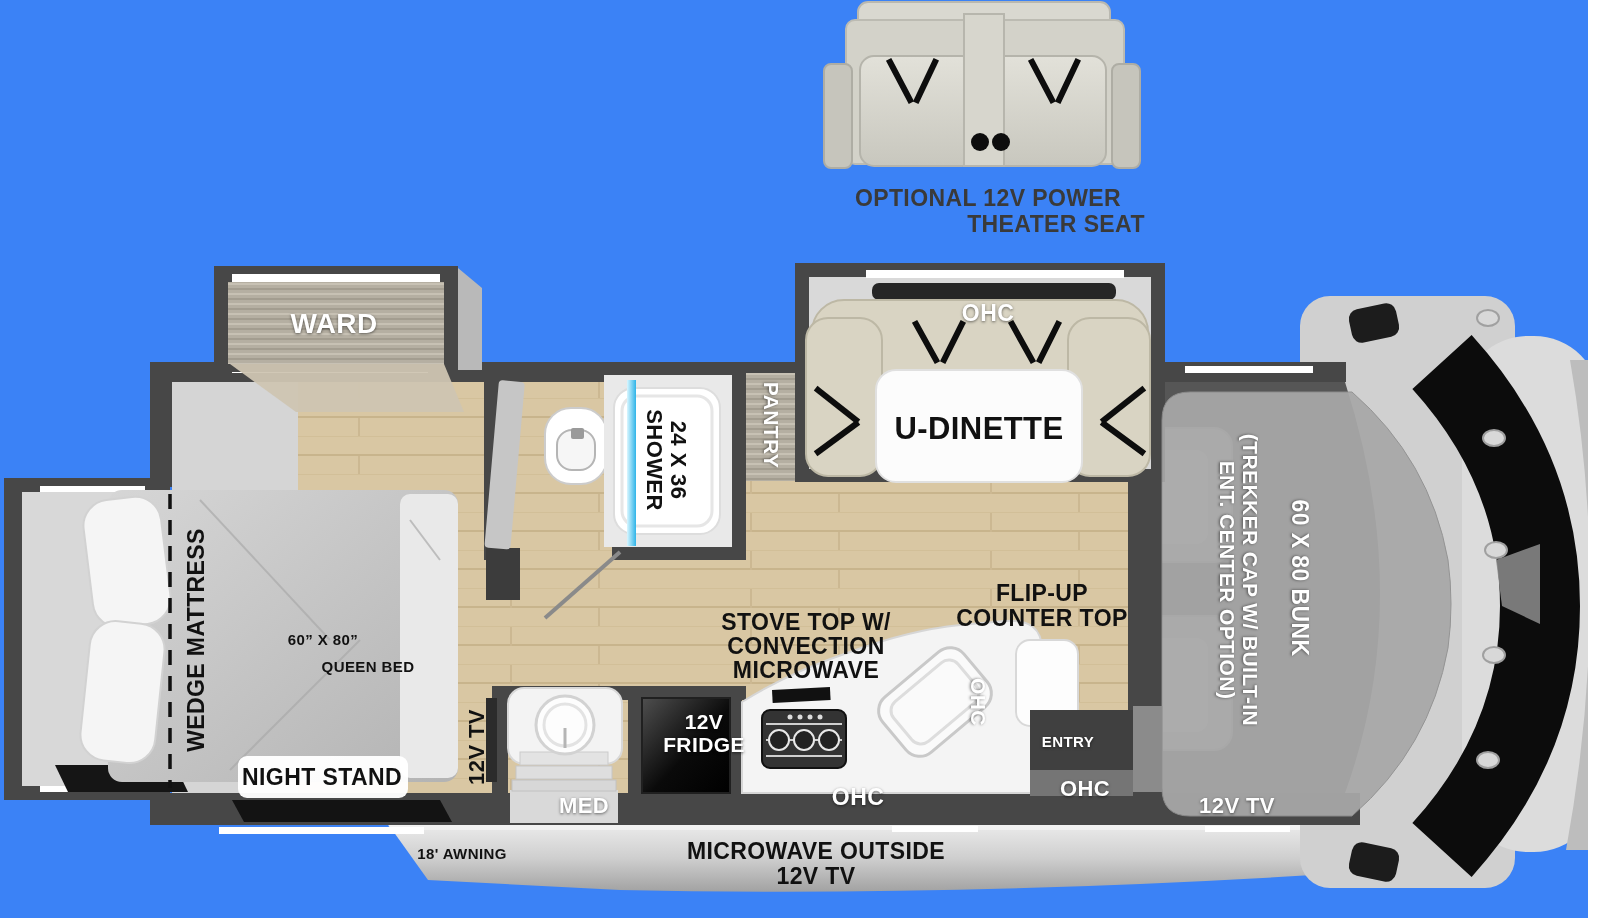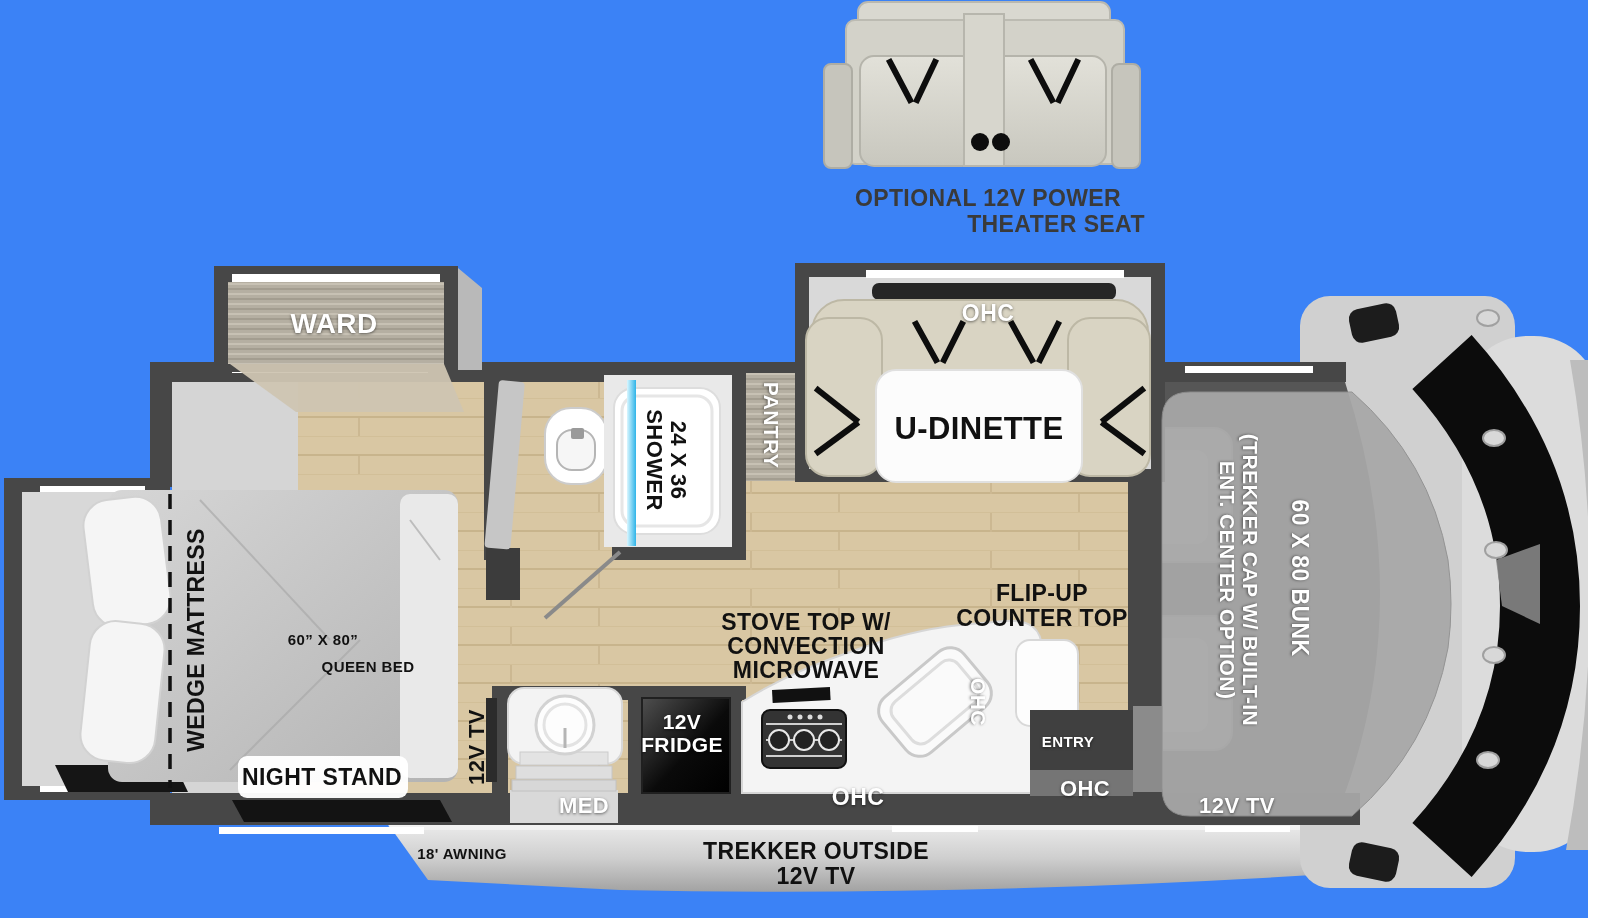--- a/index.html
+++ b/index.html
@@ -269,21 +269,21 @@
 <div class="lbl dark s22 r90" style="left:666px;top:460px;">
   <div>24 X 36</div>
   <div>SHOWER</div>
 </div>
 <div class="lbl white s22" style="left:572px;top:806px;margin-left:12px;">MED</div>
 <div class="lbl white s21 r90" style="left:771px;top:425px;">PANTRY</div>
 
 <div class="lbl white s23" style="left:988px;top:313px;">OHC</div>
 <div class="lbl dark s25" style="left:979px;top:429px;">U-DINETTE</div>
 
-<div class="lbl white s21" style="left:682px;top:734px;">
+<div class="lbl white s21" style="left:704px;top:734px;">
   <div>12V</div>
   <div>FRIDGE</div>
 </div>
 <div class="lbl dark s23" style="left:806px;top:622px;">STOVE TOP W/</div>
 <div class="lbl dark s23" style="left:806px;top:646px;">CONVECTION</div>
 <div class="lbl dark s23" style="left:806px;top:670px;">MICROWAVE</div>
 <div class="lbl white s23" style="left:858px;top:797px;">OHC</div>
 <div class="lbl white s21 r90" style="left:978px;top:702px;">OHC</div>
 <div class="lbl dark s23" style="left:1042px;top:593px;">FLIP-UP</div>
 <div class="lbl dark s23" style="left:1042px;top:618px;">COUNTER TOP</div>
@@ -292,16 +292,16 @@
 <div class="lbl white s22" style="left:1085px;top:789px;">OHC</div>
 
 <div class="lbl white s23 r90" style="left:1300px;top:578px;">60 X 80 BUNK</div>
 <div class="lbl white s21 r90" style="left:1238px;top:580px;">
   <div>(TREKKER CAP W/ BUILT-IN</div>
   <div>ENT. CENTER OPTION)</div>
 </div>
 <div class="lbl white s22" style="left:1237px;top:806px;">12V TV</div>
 
 <div class="lbl dark s24" style="left:462px;top:854px;">18' AWNING</div>
-<div class="lbl dark s23" style="left:816px;top:851px;">TREKKER OUTSIDE</div>
+<div class="lbl dark s23" style="left:816px;top:851px;">MICROWAVE OUTSIDE</div>
 <div class="lbl dark s23" style="left:816px;top:876px;">12V TV</div>
 
 </div>
 
 </body></html>

